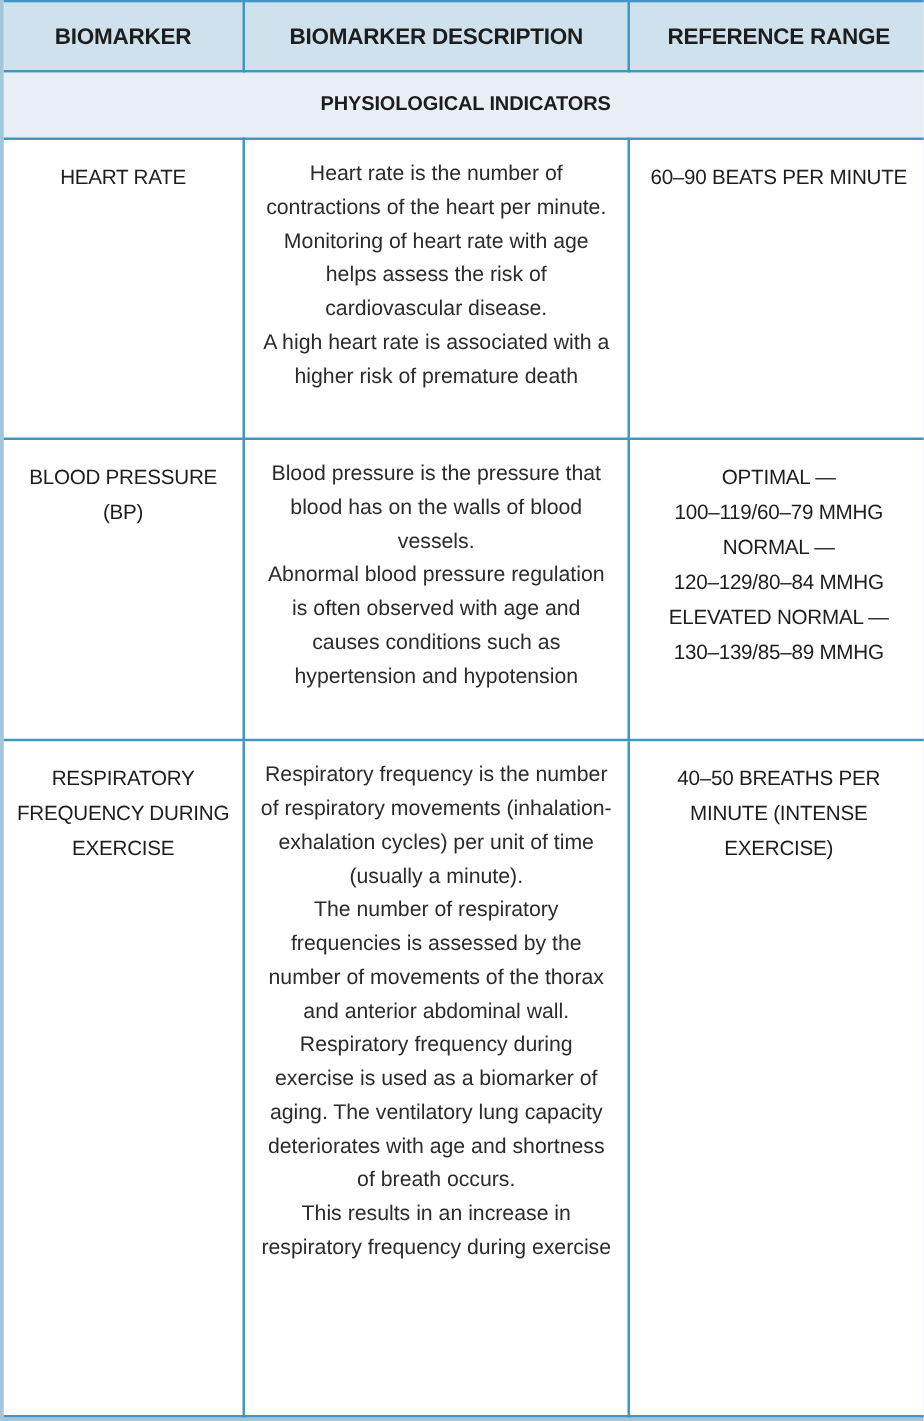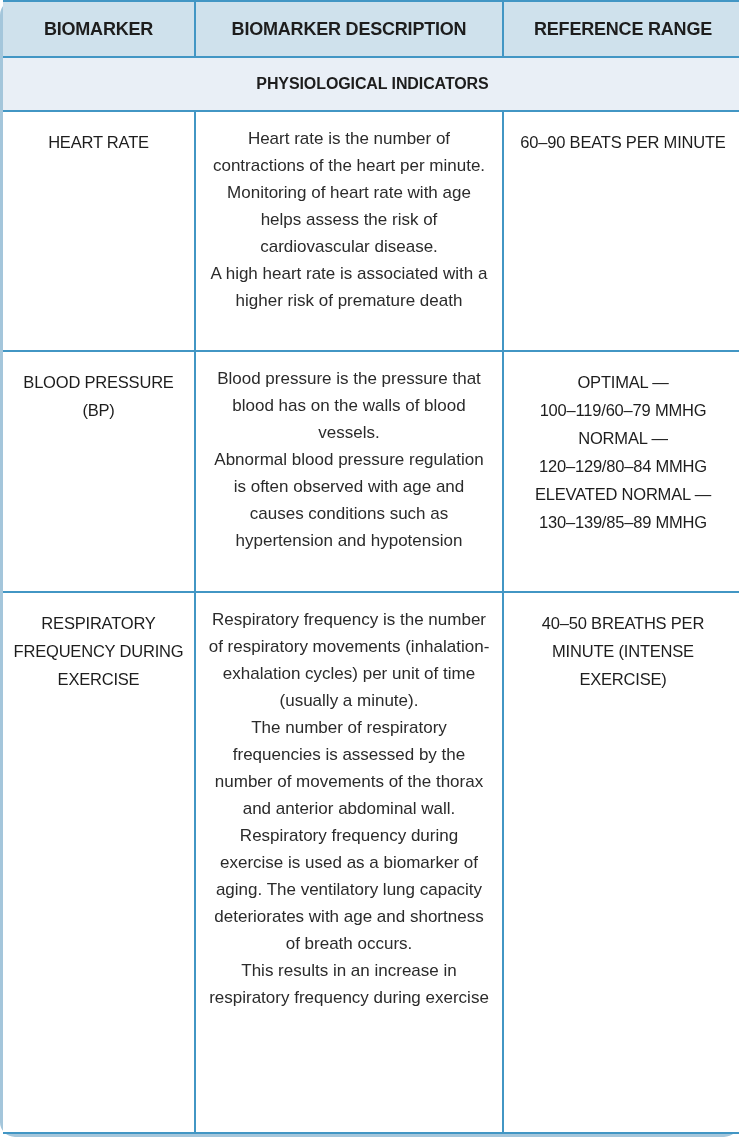--- a/index.html
+++ b/index.html
@@ -15,21 +15,20 @@
     width:739px;height:1137px;
     font-family:"Liberation Sans", sans-serif;
     background:#ffffff;
     overflow:hidden;
   }
   .table-frame{
     box-sizing:border-box;
     width:739px;height:1137px;
     background:var(--frame);
     padding:0 3px 3px 3px;
-    border-radius:15px;
   }
   table.bio-table{
     width:100%;
     height:100%;
     border-collapse:collapse;
     table-layout:fixed;
     background:#ffffff;
   }
   .bio-table th,.bio-table td{
     border:2px solid var(--border);

